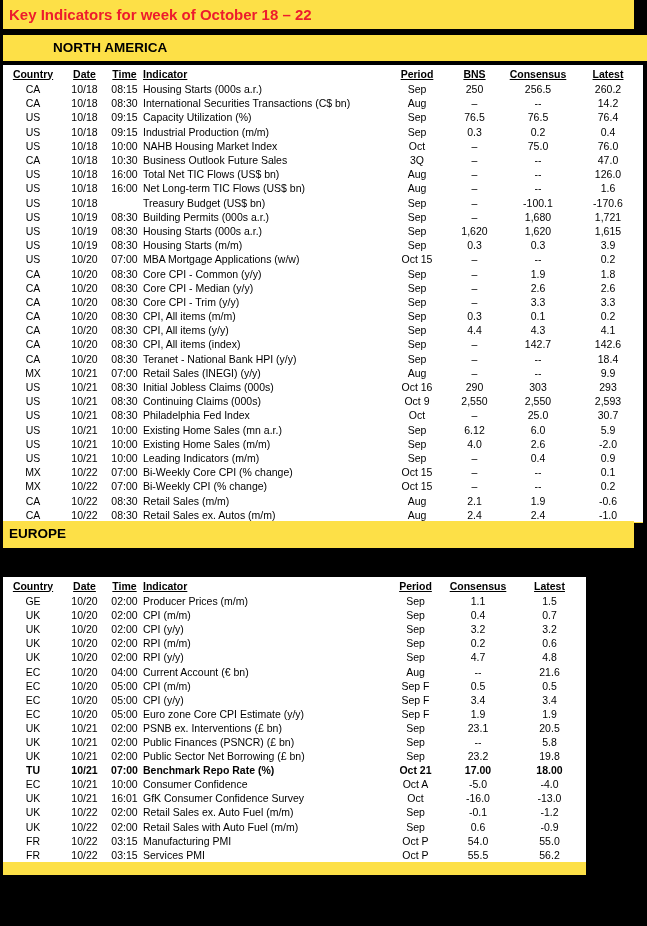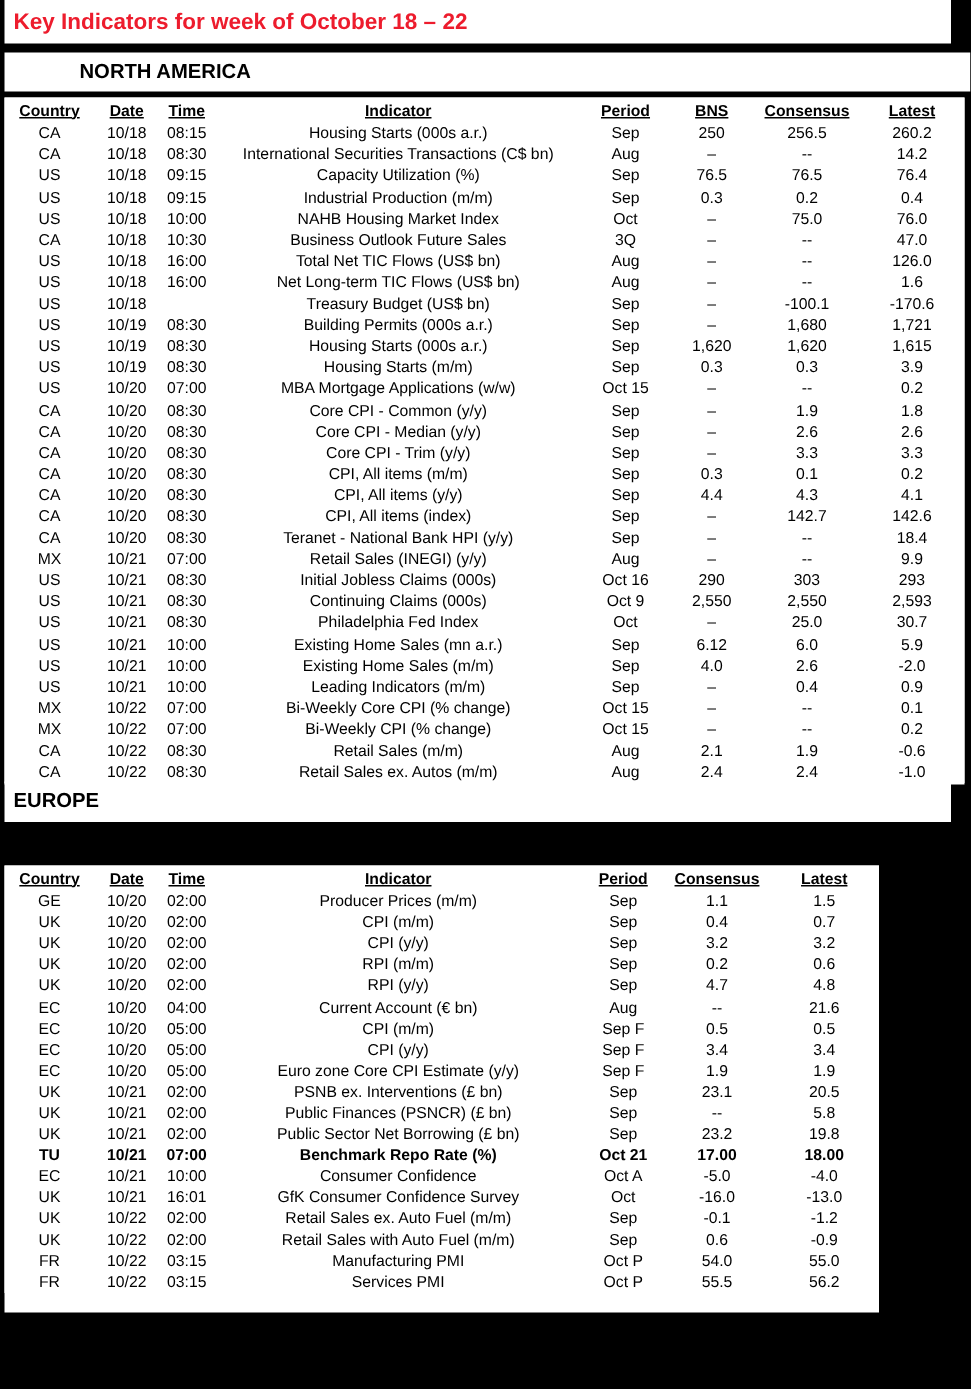--- a/index.html
+++ b/index.html
@@ -3,21 +3,21 @@
 <meta charset="utf-8">
 <style>
   html,body { margin:0; padding:0; background:#000; }
   #page {
     position:relative;
     width:647px; height:926px;
     background:#000;
     font-family:"Liberation Sans", sans-serif;
     overflow:hidden;
   }
-  .box { position:absolute; background:#ffffff; }
+  .box { position:absolute; background:#fde047; }
 
   #title-box   { left:3px; top:0;     width:631px; height:29px; }
   #na-band     { left:3px; top:35px;  width:631px; height:26px;padding-left:44px; }
   #na-tablebox { left:3px; top:65px;  width:640px; height:458px; }
   #eu-band     { left:3px; top:521px; width:631px; height:27px; }
   #eu-tablebox { left:3px; top:577px; width:583px; height:298px; }
 
   .title-text {
     color:#ED1C2D;
     font-size:15px; font-weight:bold;
@@ -44,21 +44,21 @@
     height:17px; padding:0; white-space:nowrap; overflow:hidden;
   }
   table.ind td {
     font-size:10.5px;
     text-align:center; vertical-align:middle;
     padding:0; white-space:nowrap; overflow:hidden;
   }
   #na-table tbody tr { height:14.2px; }
   #eu-table thead tr { height:16px; }
   #eu-table tbody tr { height:14.1px; }
-  table.ind th:nth-child(4), table.ind td:nth-child(4) { text-align:center; }
+  table.ind th:nth-child(4), table.ind td:nth-child(4) { text-align:left; }
   table.ind tr.bold td { font-weight:bold; }
 
   
   #na-table col.c1{width:60px} #na-table col.c2{width:43px}
   #na-table col.c3{width:37px} #na-table col.c4{width:245px}
   #na-table col.c5{width:58px} #na-table col.c6{width:57px}
   #na-table col.c7{width:70px} #na-table col.c8{width:70px}
 
   
   #eu-table col.c1{width:60px} #eu-table col.c2{width:43px}

